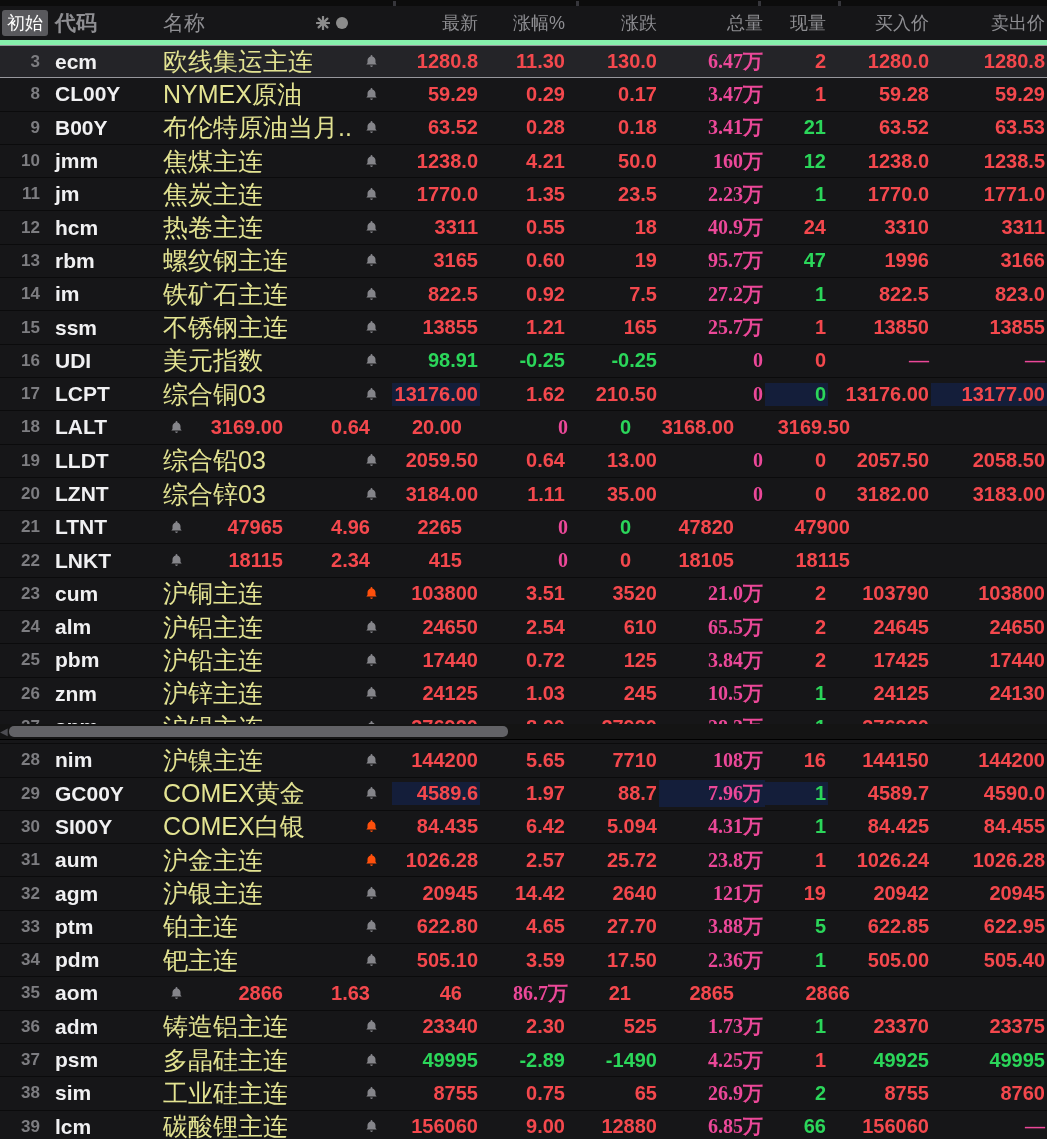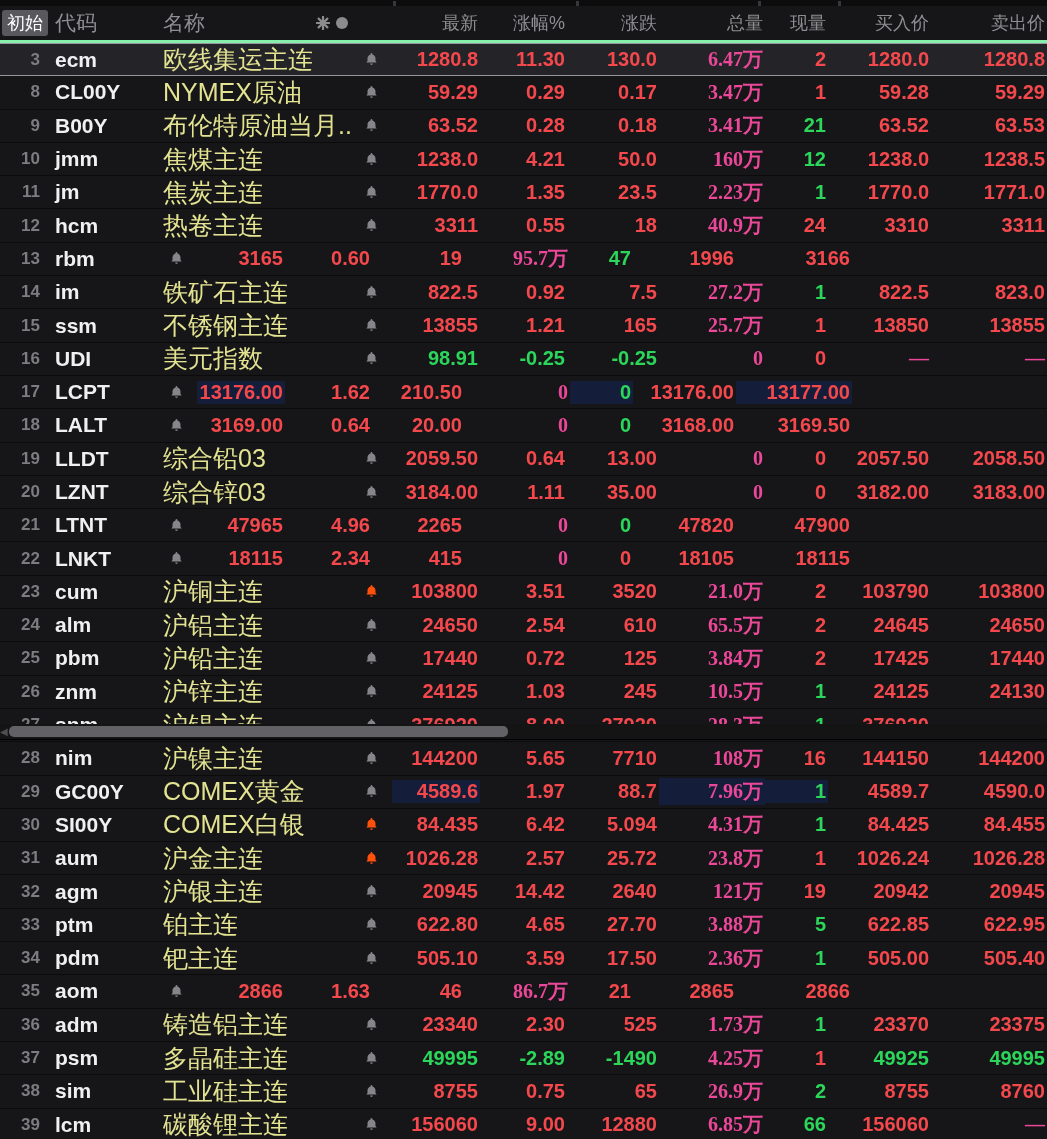--- a/index.html
+++ b/index.html
@@ -6,21 +6,21 @@
   body{width:1047px;height:1139px;overflow:hidden;
        font-family:"Liberation Sans","DejaVu Sans",sans-serif;}
   .app{position:relative;width:1047px;height:1139px;background:#161618;}
 
   
   .top-strip{position:relative;height:6px;background:#0c0c0c;}
   .notch{position:absolute;top:1px;width:3px;height:5px;background:#36363b;}
 
   
   .header{height:34px;display:flex;align-items:center;background:#161618;
-          color:#8e8e92;font-size:21px;border-bottom:3px solid #86efac;}
+          color:#8e8e92;font-size:21px;border-bottom:5px solid #86efac;}
   .initial-btn{display:inline-block;background:#59595d;color:#ffffff;font-size:18px;
           line-height:25px;height:26px;padding:0 5px;border:none;border-radius:3px;
           margin-left:2px;font-family:inherit;cursor:pointer;white-space:nowrap;}
   .hdr-name{display:flex;align-items:center;justify-content:space-between;}
   .hdr-icons{display:flex;align-items:center;gap:6px;margin-right:2px;}
   .dot{width:12px;height:12px;border-radius:50%;background:#8c8c8c;}
 
   
   .cell{flex:none;box-sizing:border-box;overflow:hidden;white-space:nowrap;}
   .c-num {width:40px;text-align:right;color:#7d7d81;font-weight:bold;font-size:17px;}
@@ -67,21 +67,21 @@
     <div class="notch" style="left:393px"></div>
     <div class="notch" style="left:576px"></div>
     <div class="notch" style="left:758px"></div>
     <div class="notch" style="left:838px"></div>
   </div>
 
   <div class="header">
     <div class="cell c-num" style="overflow:visible">
       <button class="initial-btn">初始</button>
     </div>
-    <div class="cell c-code" style="font-weight:normal;color:#8e8e92;">代码</div>
+    <div class="cell c-code" style="font-weight:bold;color:#8e8e92;">代码</div>
     <div class="cell c-name hdr-name" style="color:#8e8e92;font-size:21px;">
       <span>名称</span>
       <span class="hdr-icons">
         <svg width="14" height="14" viewBox="0 0 14 14">
           <g stroke="#8c8c8c" stroke-width="2.2" stroke-linecap="round">
             <line x1="7" y1="0.8" x2="7" y2="13.2"></line>
             <line x1="0.8" y1="7" x2="13.2" y2="7"></line>
             <line x1="2.6" y1="2.6" x2="11.4" y2="11.4"></line>
             <line x1="11.4" y1="2.6" x2="2.6" y2="11.4"></line>
           </g>
@@ -198,20 +198,21 @@
         <div class="cell c-pct numcell c-r">0.55</div>
         <div class="cell c-chg numcell c-r">18</div>
         <div class="cell c-vol numcell c-w">40.9万</div>
         <div class="cell c-cur numcell c-r">24</div>
         <div class="cell c-bid numcell c-r">3310</div>
         <div class="cell c-ask numcell c-r">3311</div>
       </div>
       <div class="row">
         <div class="cell c-num">13</div>
         <div class="cell c-code">rbm</div>
+        <div class="cell c-name">螺纹钢主连</div>
         <div class="cell c-bell bell-gray">
           <svg width="13" height="15" viewBox="0 0 14 15">
             <path fill="currentColor" d="M7 0.6c0.6 0 1 0.45 1 1v0.55c1.9 0.5 3.3 2.2 3.3 4.2v2.7l1.3 1.7H1.4l1.3-1.7v-2.7c0-2 1.4-3.7 3.3-4.2V1.6c0-0.55 0.4-1 1-1z M5.5 11.9a1.5 1.5 0 0 0 3 0z"></path>
           </svg>
         </div>
         <div class="cell c-last numcell c-r">3165</div>
         <div class="cell c-pct numcell c-r">0.60</div>
         <div class="cell c-chg numcell c-r">19</div>
         <div class="cell c-vol numcell c-w">95.7万</div>
         <div class="cell c-cur numcell c-g">47</div>
@@ -265,20 +266,21 @@
         <div class="cell c-pct numcell c-g">-0.25</div>
         <div class="cell c-chg numcell c-g">-0.25</div>
         <div class="cell c-vol numcell c-w">0</div>
         <div class="cell c-cur numcell c-r">0</div>
         <div class="cell c-bid numcell c-w">—</div>
         <div class="cell c-ask numcell c-w">—</div>
       </div>
       <div class="row">
         <div class="cell c-num">17</div>
         <div class="cell c-code">LCPT</div>
+        <div class="cell c-name">综合铜03</div>
         <div class="cell c-bell bell-gray">
           <svg width="13" height="15" viewBox="0 0 14 15">
             <path fill="currentColor" d="M7 0.6c0.6 0 1 0.45 1 1v0.55c1.9 0.5 3.3 2.2 3.3 4.2v2.7l1.3 1.7H1.4l1.3-1.7v-2.7c0-2 1.4-3.7 3.3-4.2V1.6c0-0.55 0.4-1 1-1z M5.5 11.9a1.5 1.5 0 0 0 3 0z"></path>
           </svg>
         </div>
         <div class="cell c-last numcell c-r hl">13176.00</div>
         <div class="cell c-pct numcell c-r">1.62</div>
         <div class="cell c-chg numcell c-r">210.50</div>
         <div class="cell c-vol numcell c-w">0</div>
         <div class="cell c-cur numcell c-g hl">0</div>

